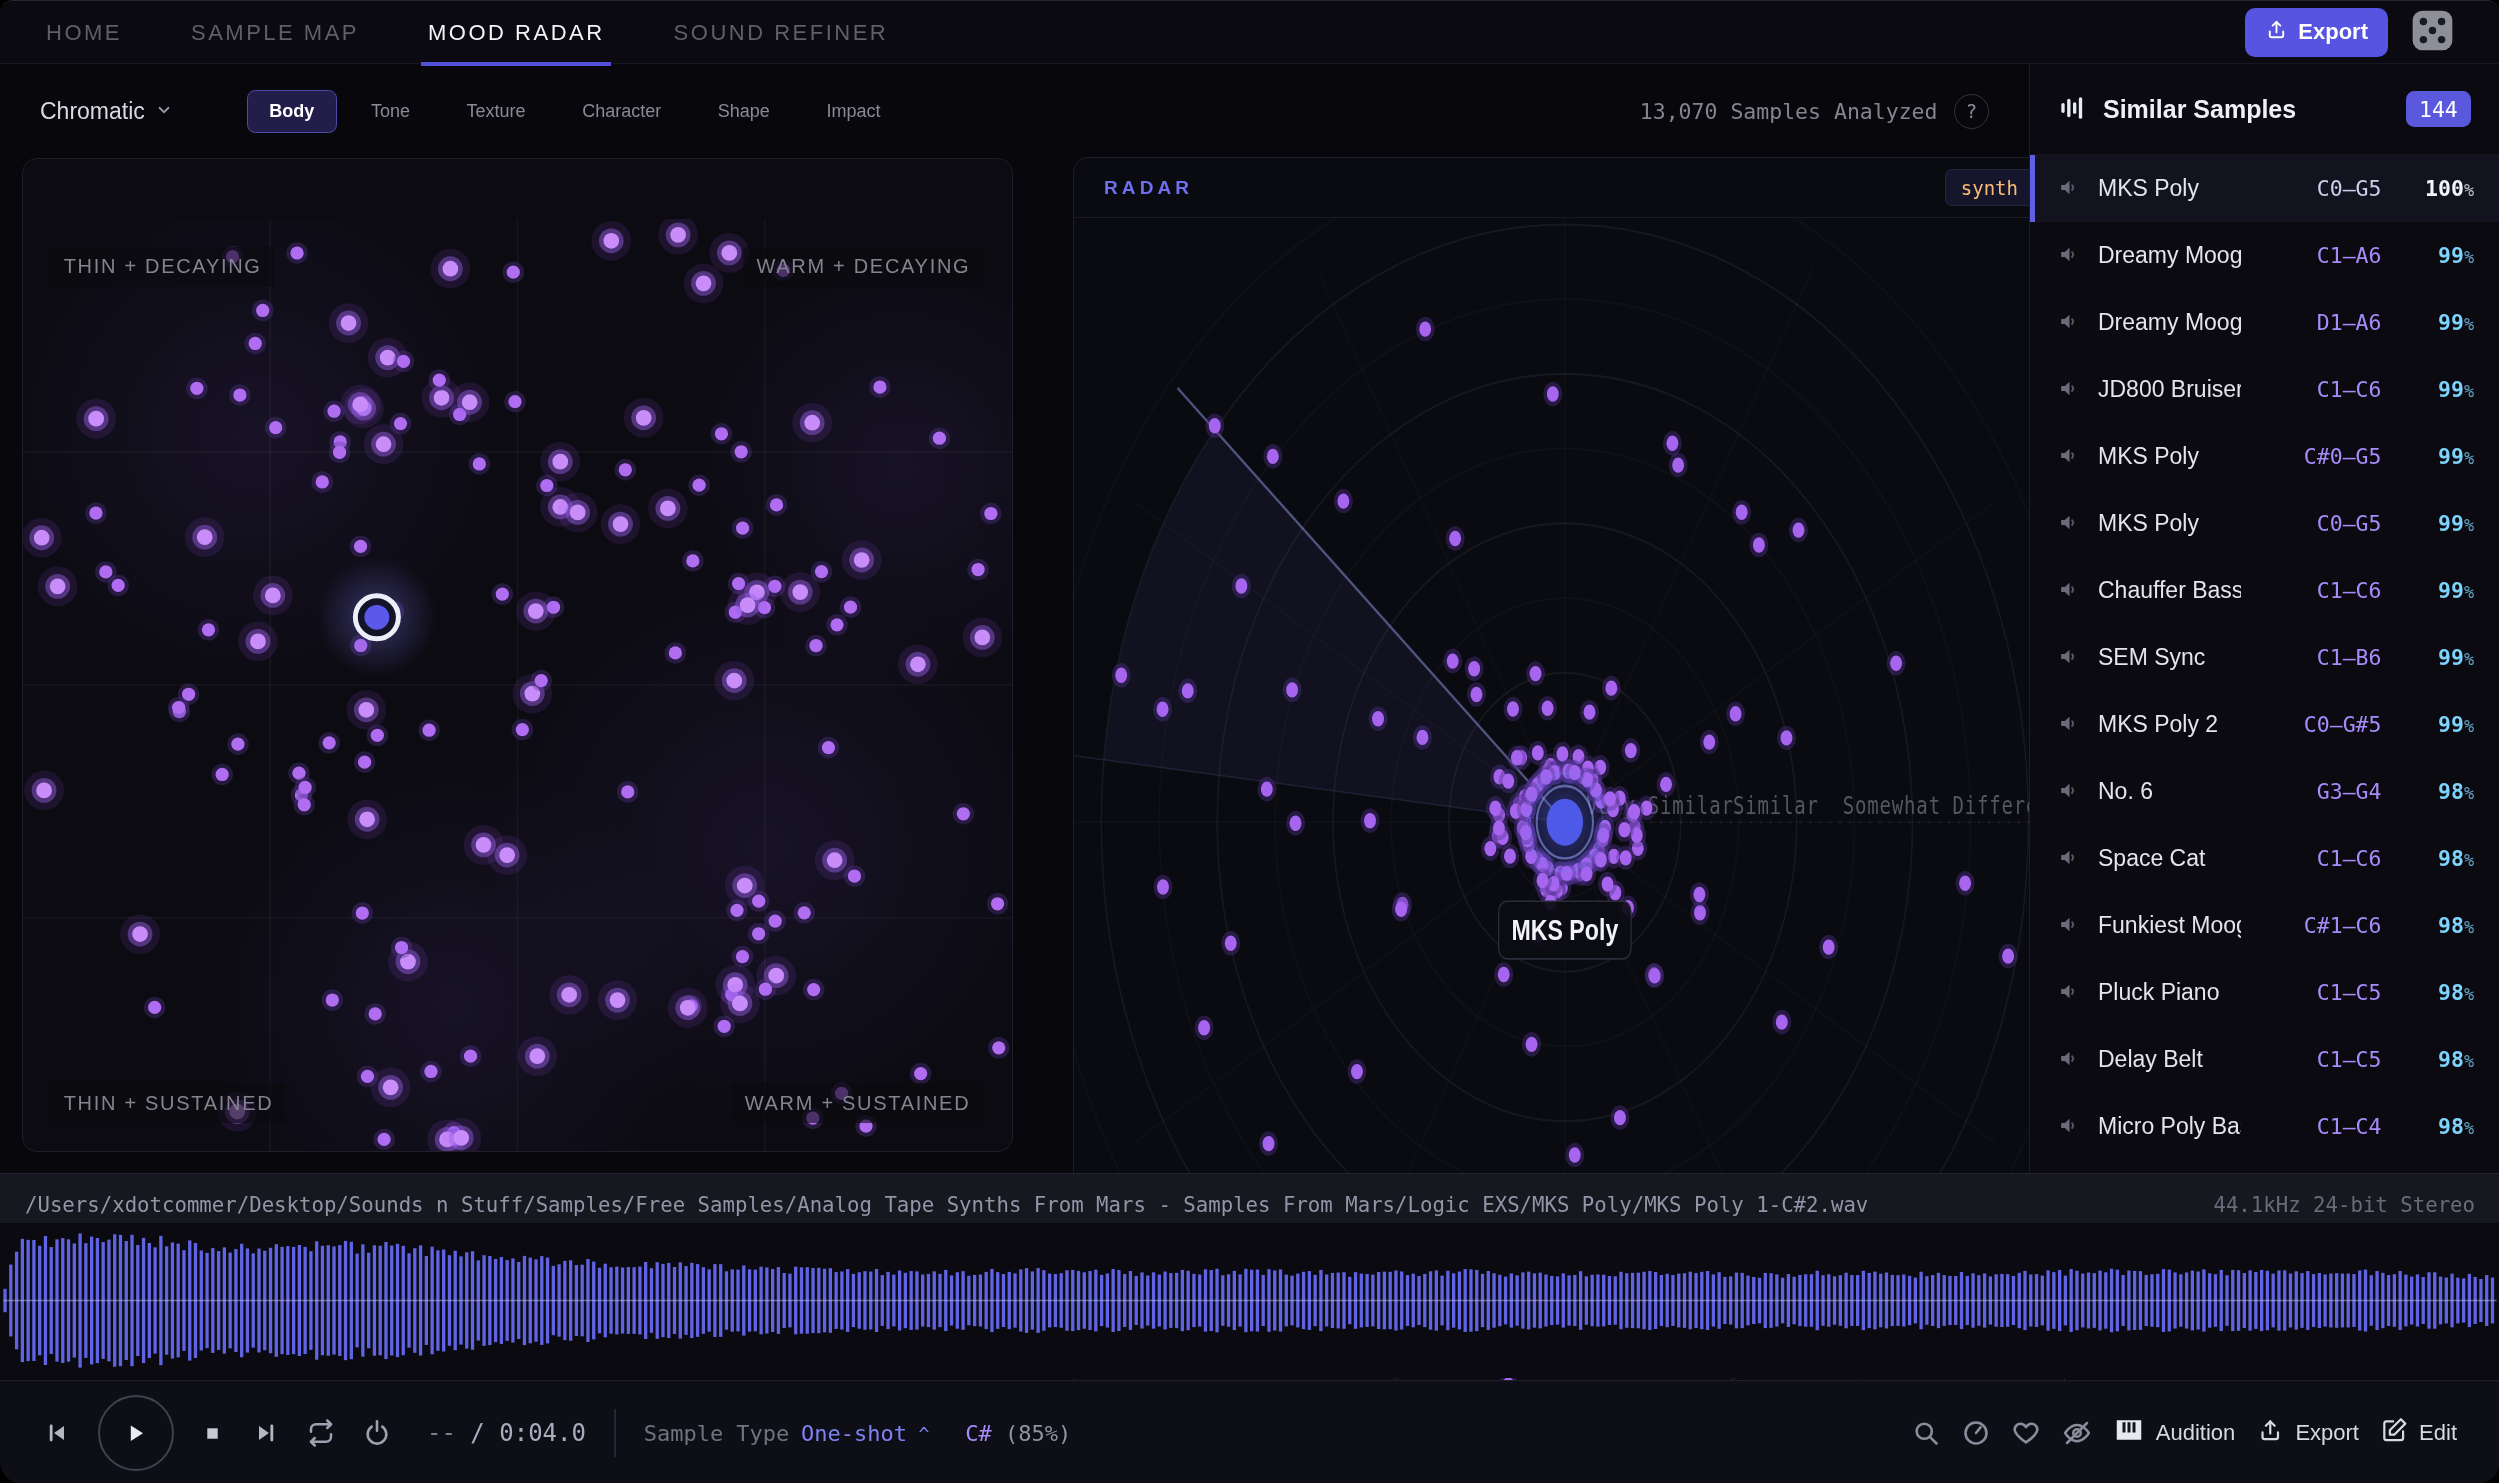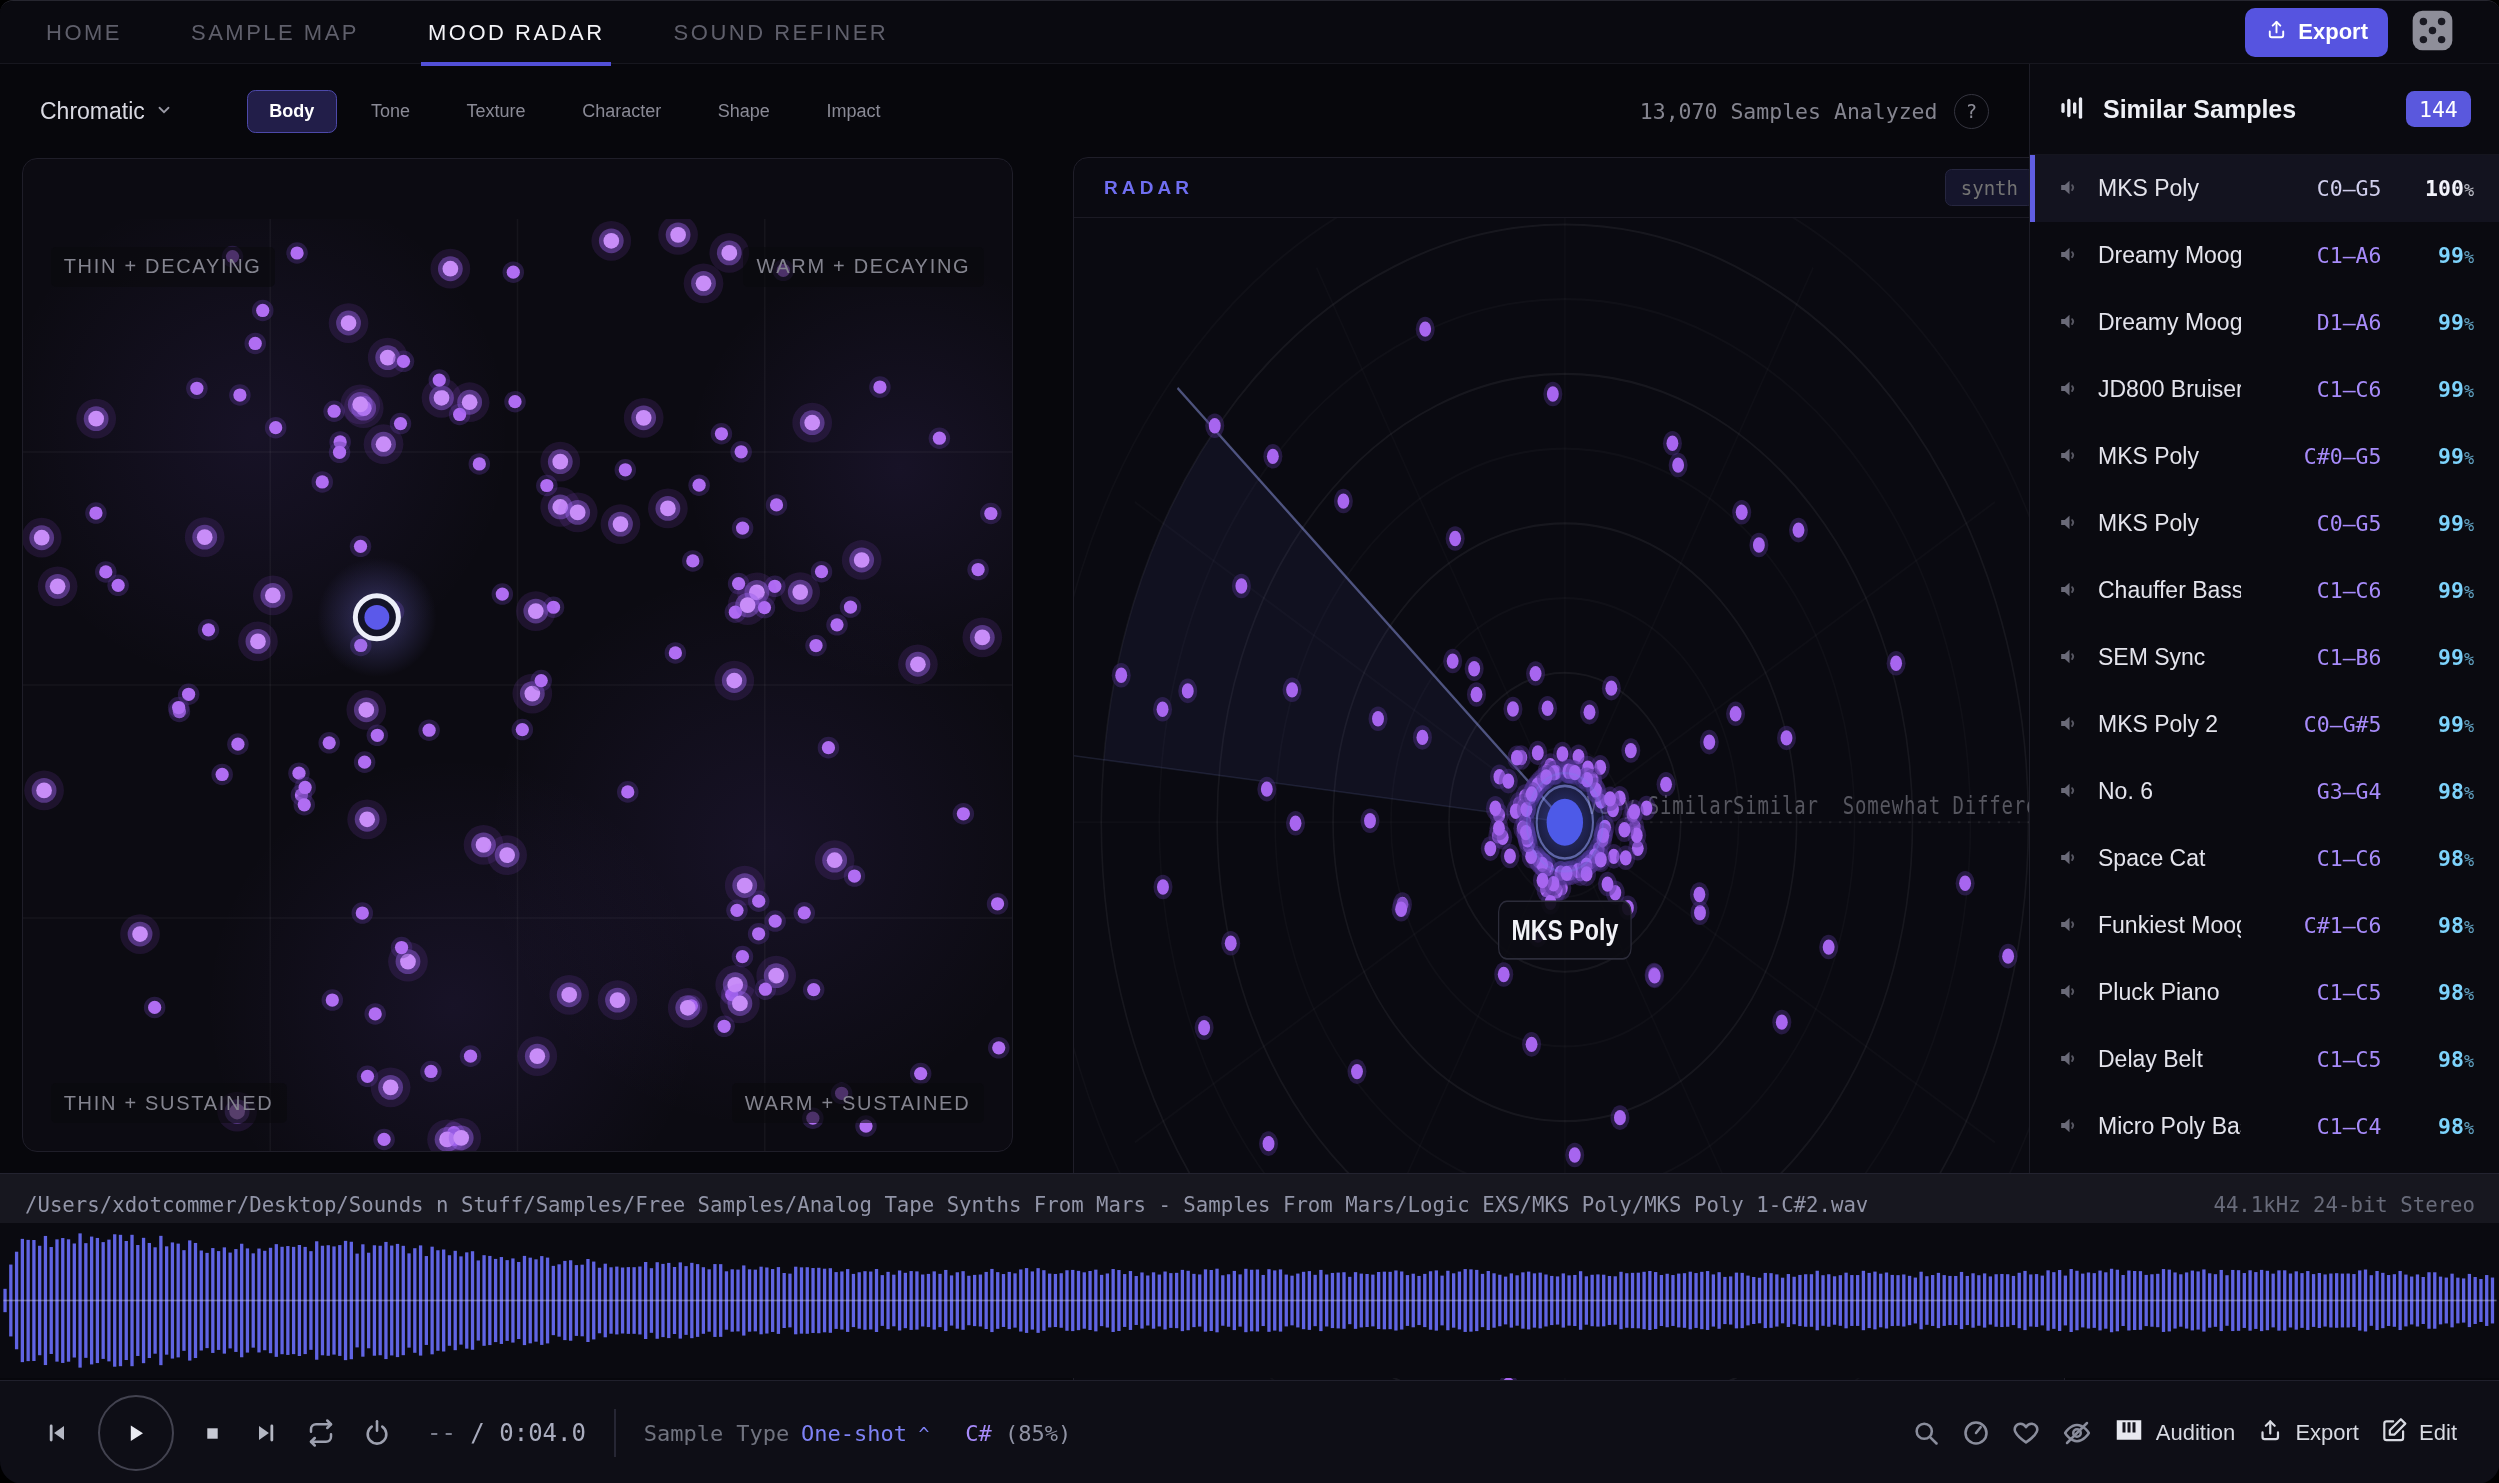--- a/index.html
+++ b/index.html
@@ -40,21 +40,21 @@
   .panel{position:absolute;background:#0c0b12;border:1.7px solid #1f1e29;border-radius:15px;
          box-sizing:border-box;overflow:hidden;}
   #explore-panel{left:21.5px;top:157px;width:991px;height:994px;}
   #radar-panel{left:1029px;top:156px;width:992px;height:1264px;background:#0a0a11;margin-left:44px;}
   .panel-header{height:60px;display:flex;align-items:center;justify-content:space-between;
          padding:0 30px;border-bottom:1.7px solid #1b1a24;box-sizing:border-box;}
   .panel-title{font-size:19px;font-weight:700;letter-spacing:4.1px;color:#9b9ba7;}
   #radar-panel .panel-title{color:#6f6ef0;}
   .chips{display:flex;gap:10px;}
   .chip{font-size:19px;color:#9d8ae0;background:#1d1736;padding:6.6px 15px;border-radius:6.6px;}
-  .chip.synth{font-family:"DejaVu Sans Mono",monospace;color:#737373;background:#15152c;
+  .chip.synth{font-family:"DejaVu Sans Mono",monospace;color:#fdba74;background:#15152c;
         border:1.7px solid #26263f;}
   .plot{position:absolute;top:60px;left:0;right:0;bottom:0;}
   .plot svg{position:absolute;inset:0;}
   .corner{position:absolute;font-size:20px;letter-spacing:1.7px;color:#84848f;
          background:rgba(10,10,14,0.6);padding:8.3px 13.2px;border-radius:5px;white-space:nowrap;}
   .corner.tl{top:28px;left:28px;} .corner.tr{top:28px;right:28px;}
   .corner.bl{bottom:28px;left:28px;} .corner.br{bottom:28px;right:28px;}
 
   
   .sidebar{position:absolute;left:2029px;top:63px;width:470px;height:1109px;

